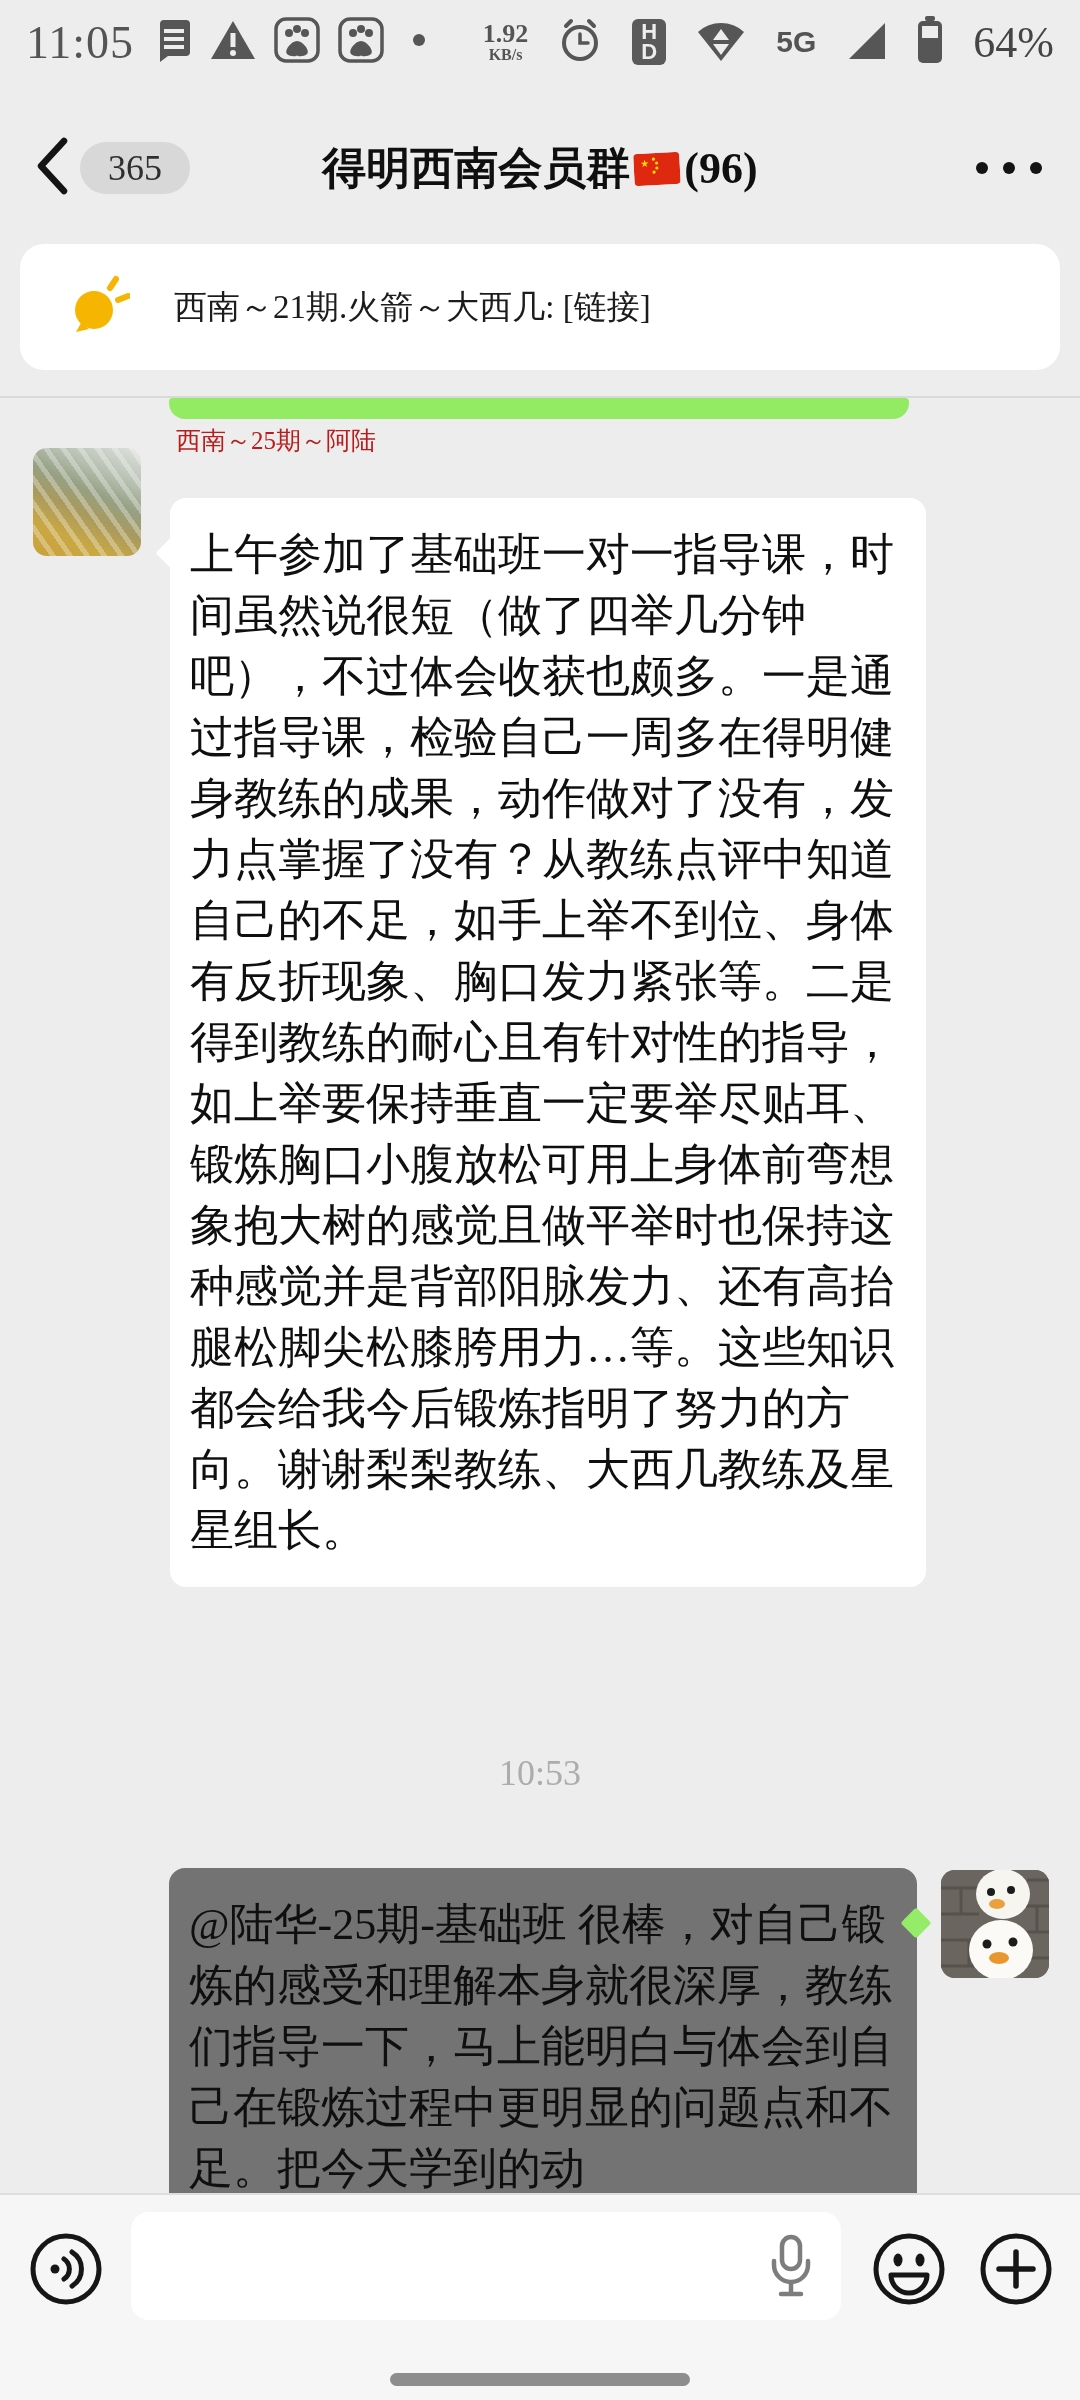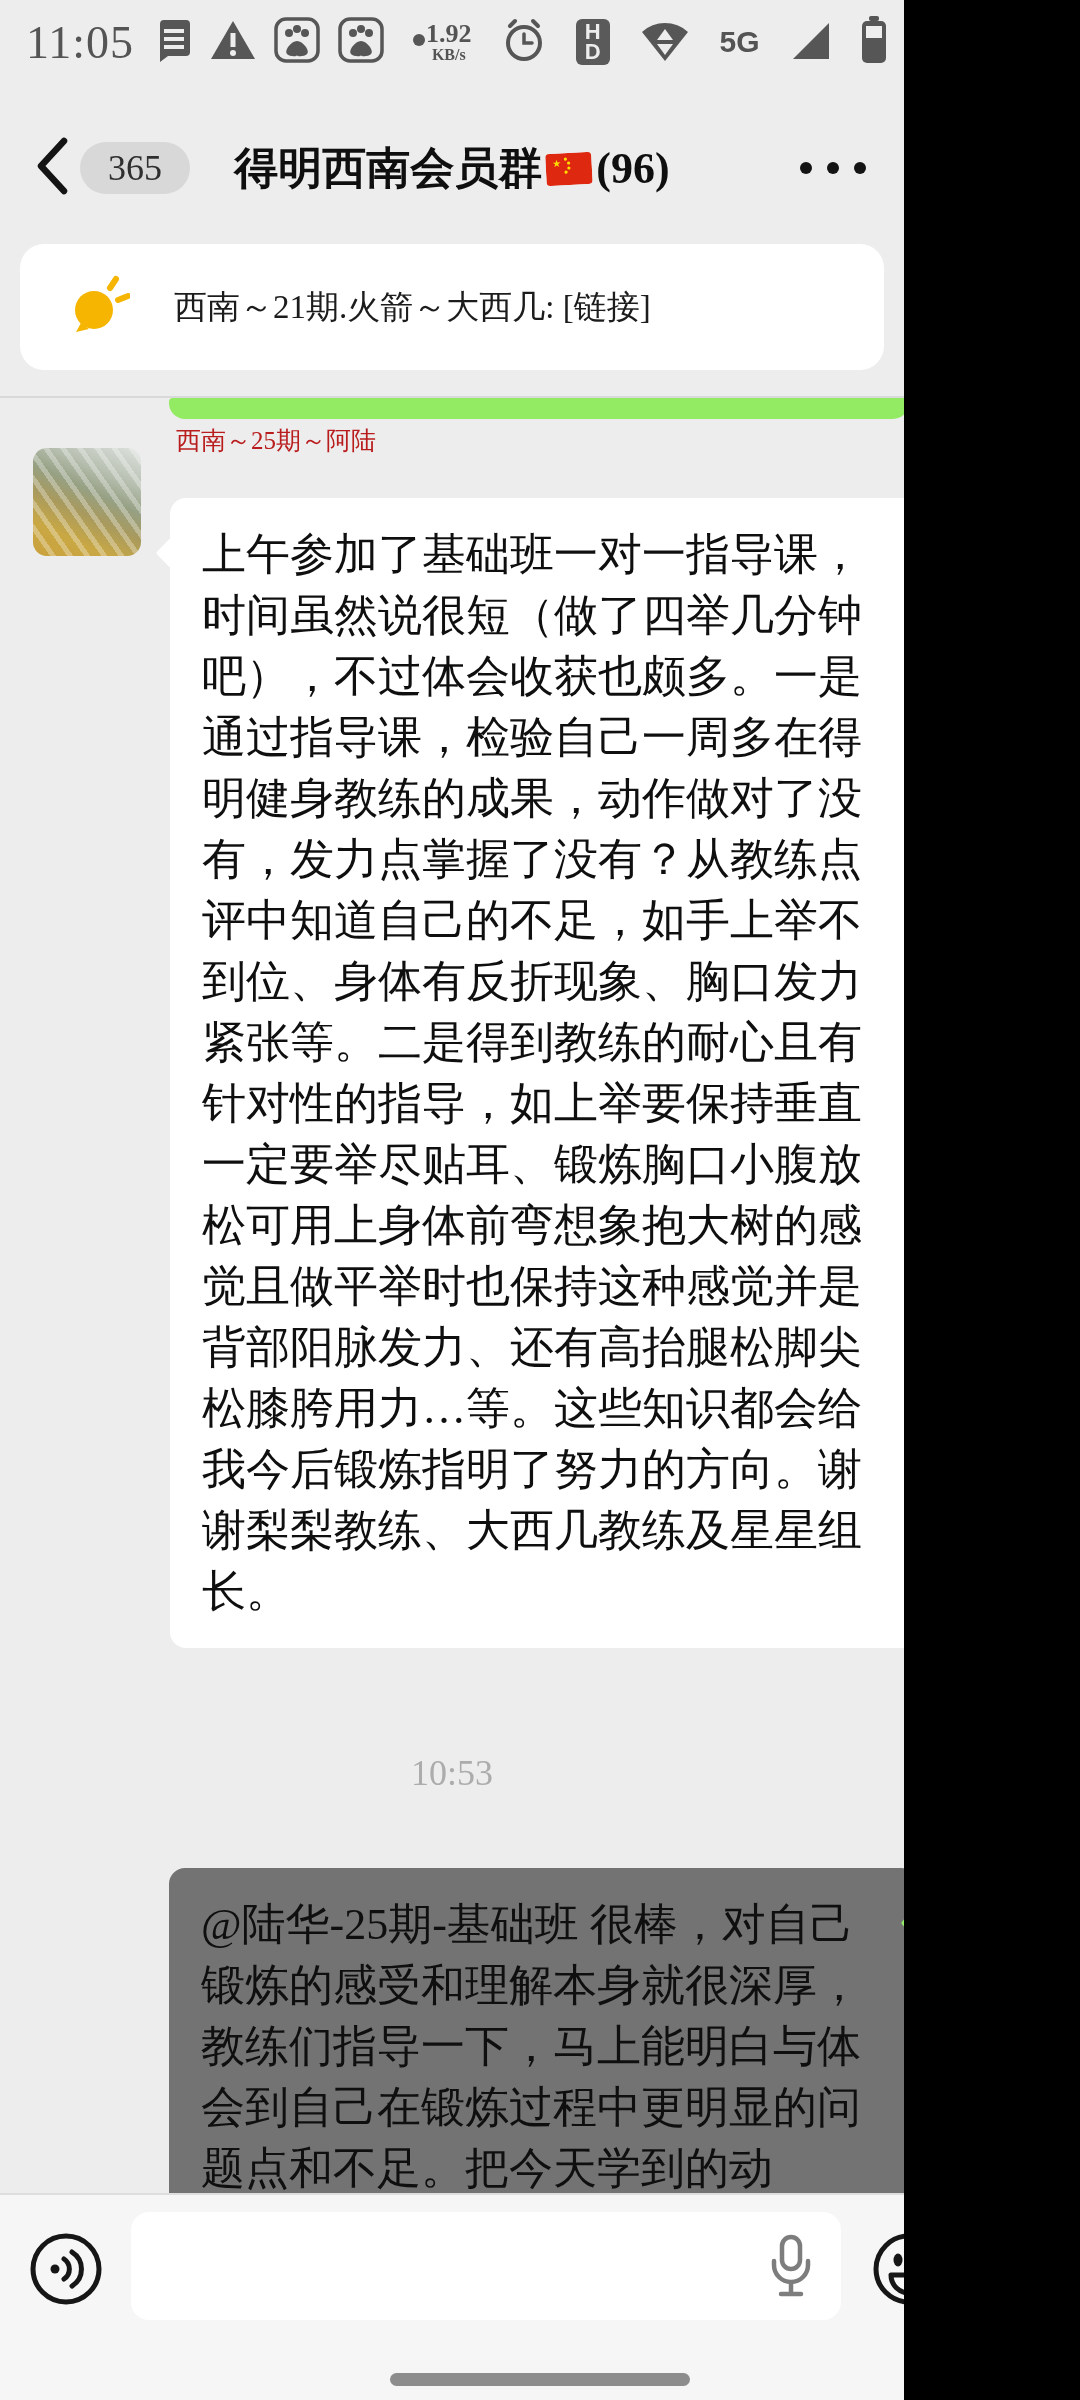--- a/index.html
+++ b/index.html
@@ -1,16 +1,16 @@
 <!DOCTYPE html>
 <html><head>
 <meta charset="utf-8">
 <style>
   html,body{margin:0;padding:0;background:#000;}
-  .screen{position:relative;width:904px;height:2400px;background:#ededed;overflow:hidden;
+  .screen{position:relative;width:1080px;height:2400px;background:#ededed;overflow:hidden;
           font-family:"Liberation Serif","DejaVu Serif",serif;color:#111;}
 
   
   .status-bar{position:absolute;top:0;left:0;right:0;height:84px;display:flex;align-items:center;
               padding:0 26px;box-sizing:border-box;color:#545454;}
   .sb-left{display:flex;align-items:center;gap:18px;}
   .sb-time{font-size:46px;letter-spacing:1px;}
   .sb-right{margin-left:auto;display:flex;align-items:center;gap:29px;}
   .speed{display:flex;flex-direction:column;align-items:center;line-height:1;font-weight:bold;}
   .speed .v{font-size:26px;} .speed .u{font-size:16px;}
@@ -40,21 +40,21 @@
   
   .partial-bubble{position:absolute;left:169px;top:398px;width:740px;height:21px;background:#93eb64;
                   border-radius:4px 4px 16px 16px;}
   .avatar{position:absolute;width:108px;height:108px;border-radius:14px;overflow:hidden;}
   .avatar-mountain{left:33px;top:448px;
     background:
       repeating-linear-gradient(55deg, rgba(255,255,255,0.30) 0 5px, rgba(0,0,0,0) 5px 14px),
       linear-gradient(205deg,#dfe3df 0%,#b8c0b2 25%,#96a083 42%,#a89a5e 58%,#c9a844 78%,#caa13c 100%);}
   .sender-name{position:absolute;left:176px;top:424px;font-size:25px;color:#b91c1c;}
 
-  .bubble{position:absolute;box-sizing:border-box;border-radius:16px;padding:26px 32px;
+  .bubble{position:absolute;box-sizing:border-box;border-radius:16px;padding:26px 20px;
           font-size:44px;line-height:61px;color:#0f0f0f;word-break:break-all;text-align:left;}
   .bubble-in{left:170px;top:498px;width:756px;background:#ffffff;}
   .bubble-in::before{content:"";position:absolute;left:-10px;top:44px;width:22px;height:22px;background:#ffffff;
                      transform:rotate(45deg);border-radius:3px;}
   .time-stamp{position:absolute;top:1752px;left:0;right:0;text-align:center;font-size:36px;color:#acacac;}
 
   .bubble-out{left:169px;top:1868px;width:748px;background:#737373;}
   .bubble-out::before{content:"";position:absolute;right:-10px;top:44px;width:22px;height:22px;background:#95ec69;
                       transform:rotate(45deg);border-radius:3px;}
   .avatar-ducks{left:941px;top:1870px;background:#67625c;}

